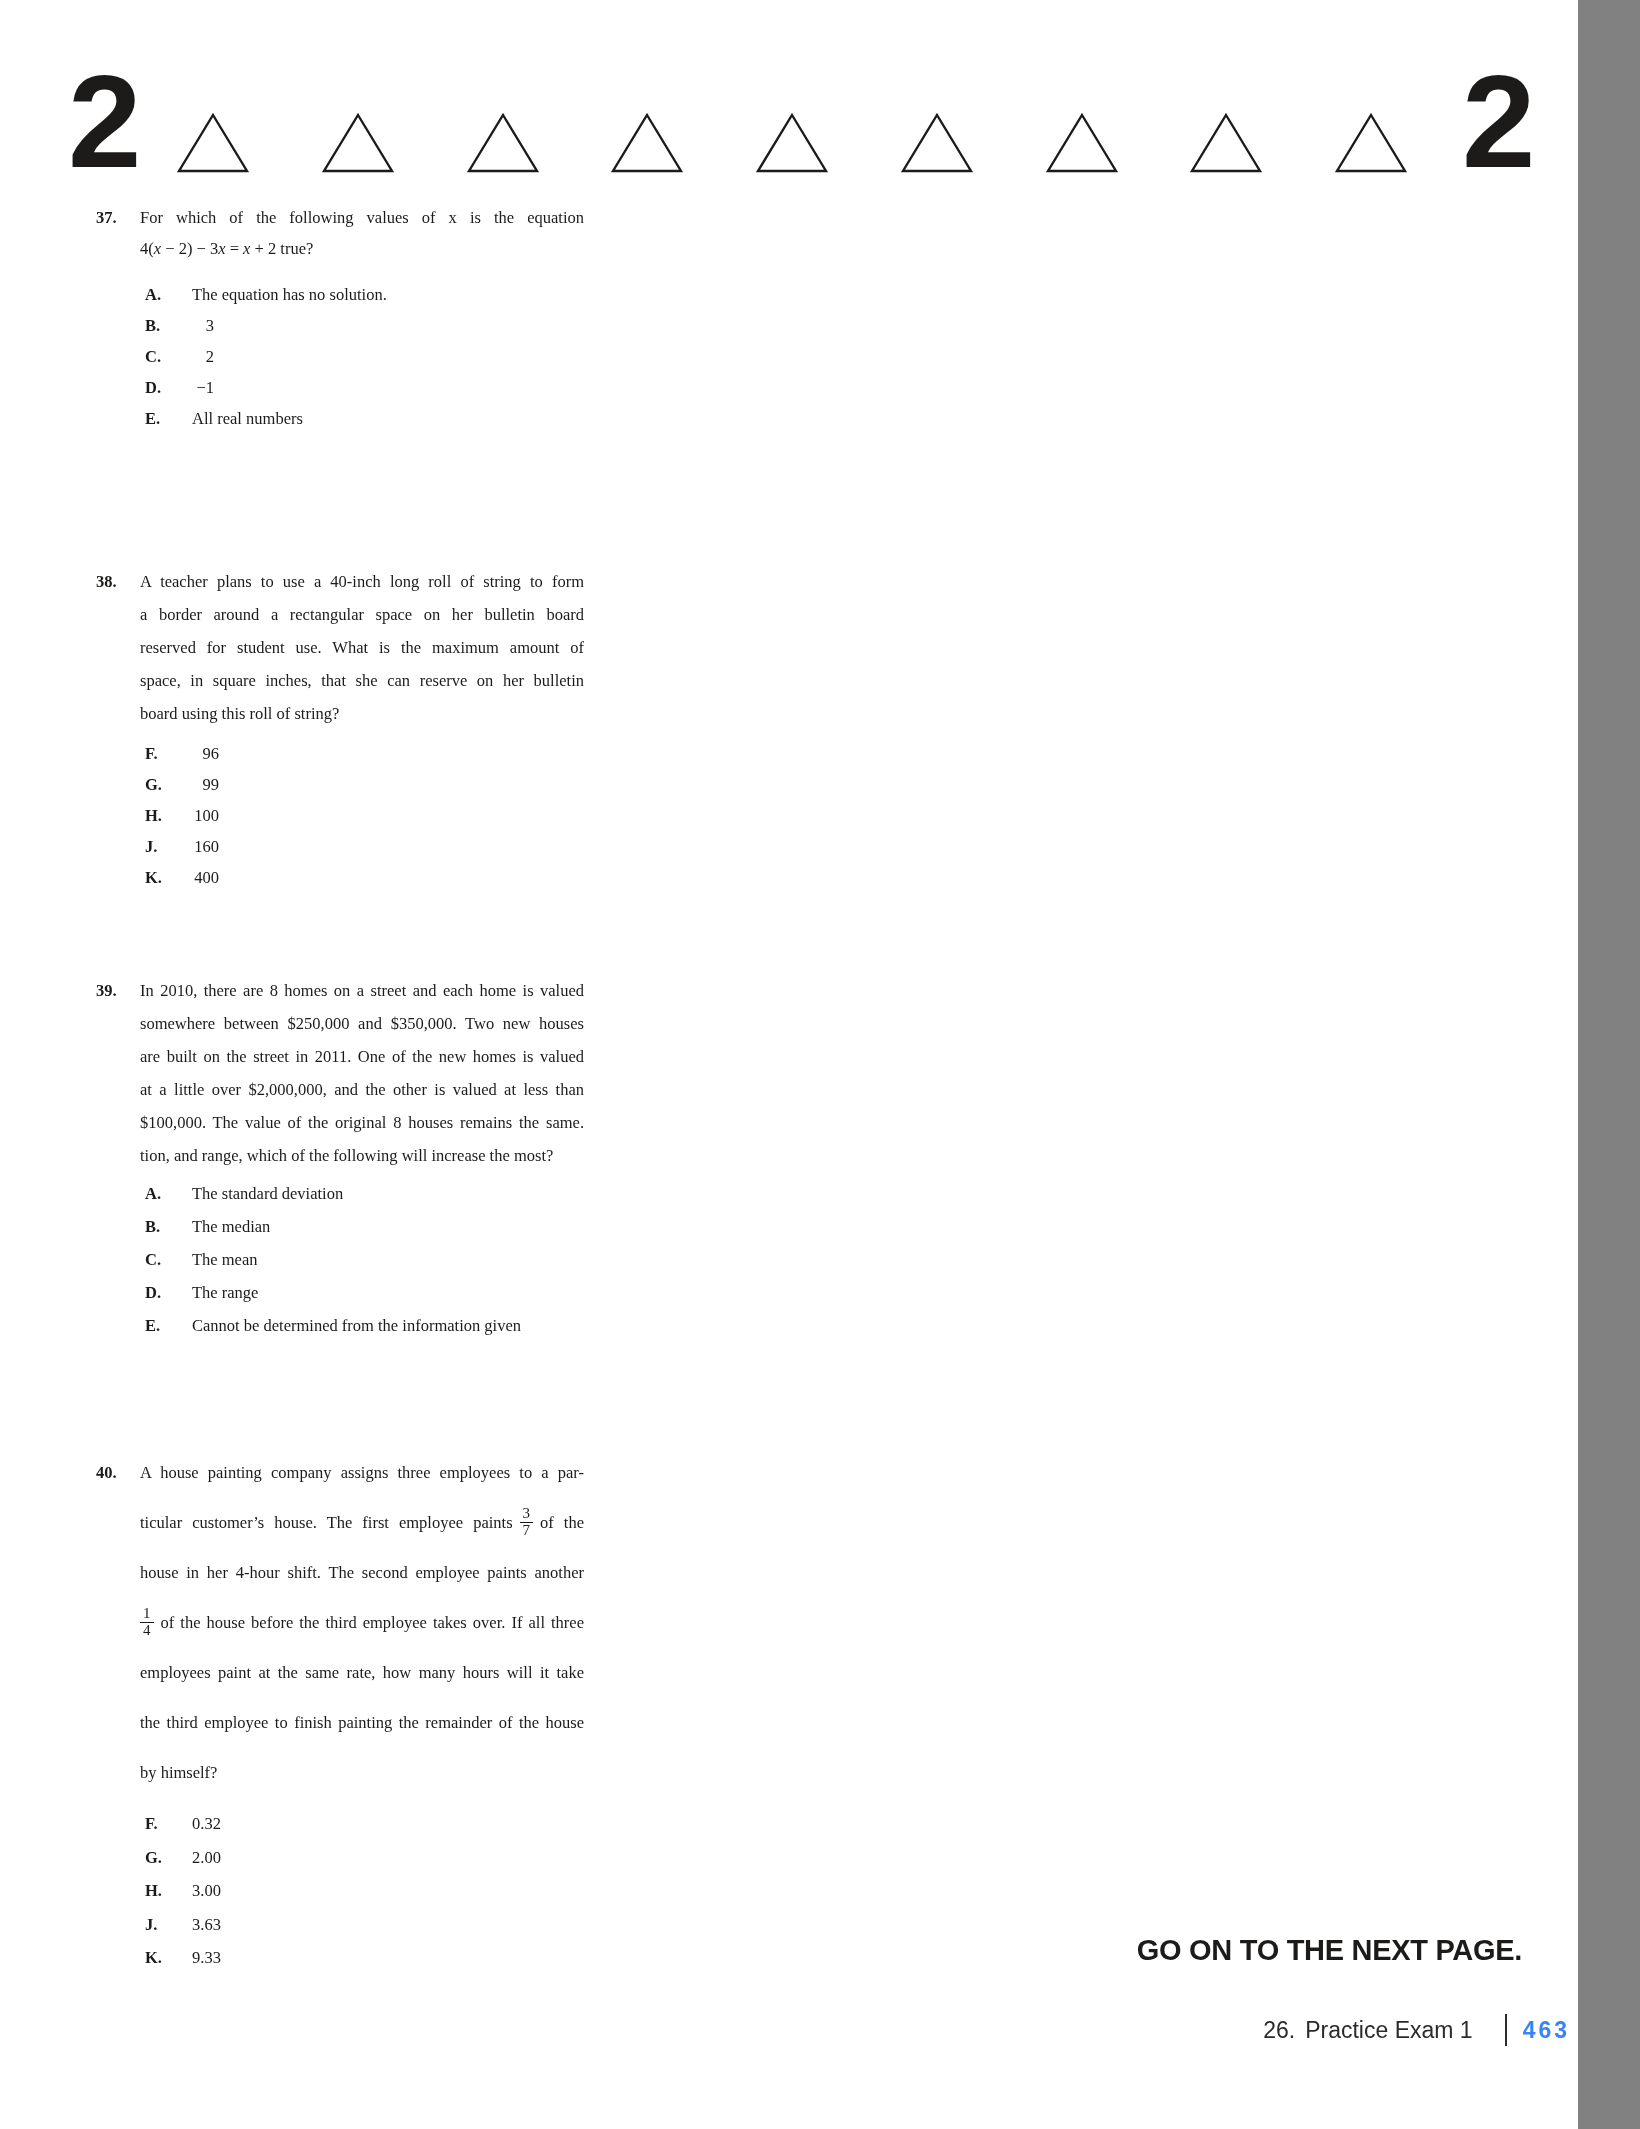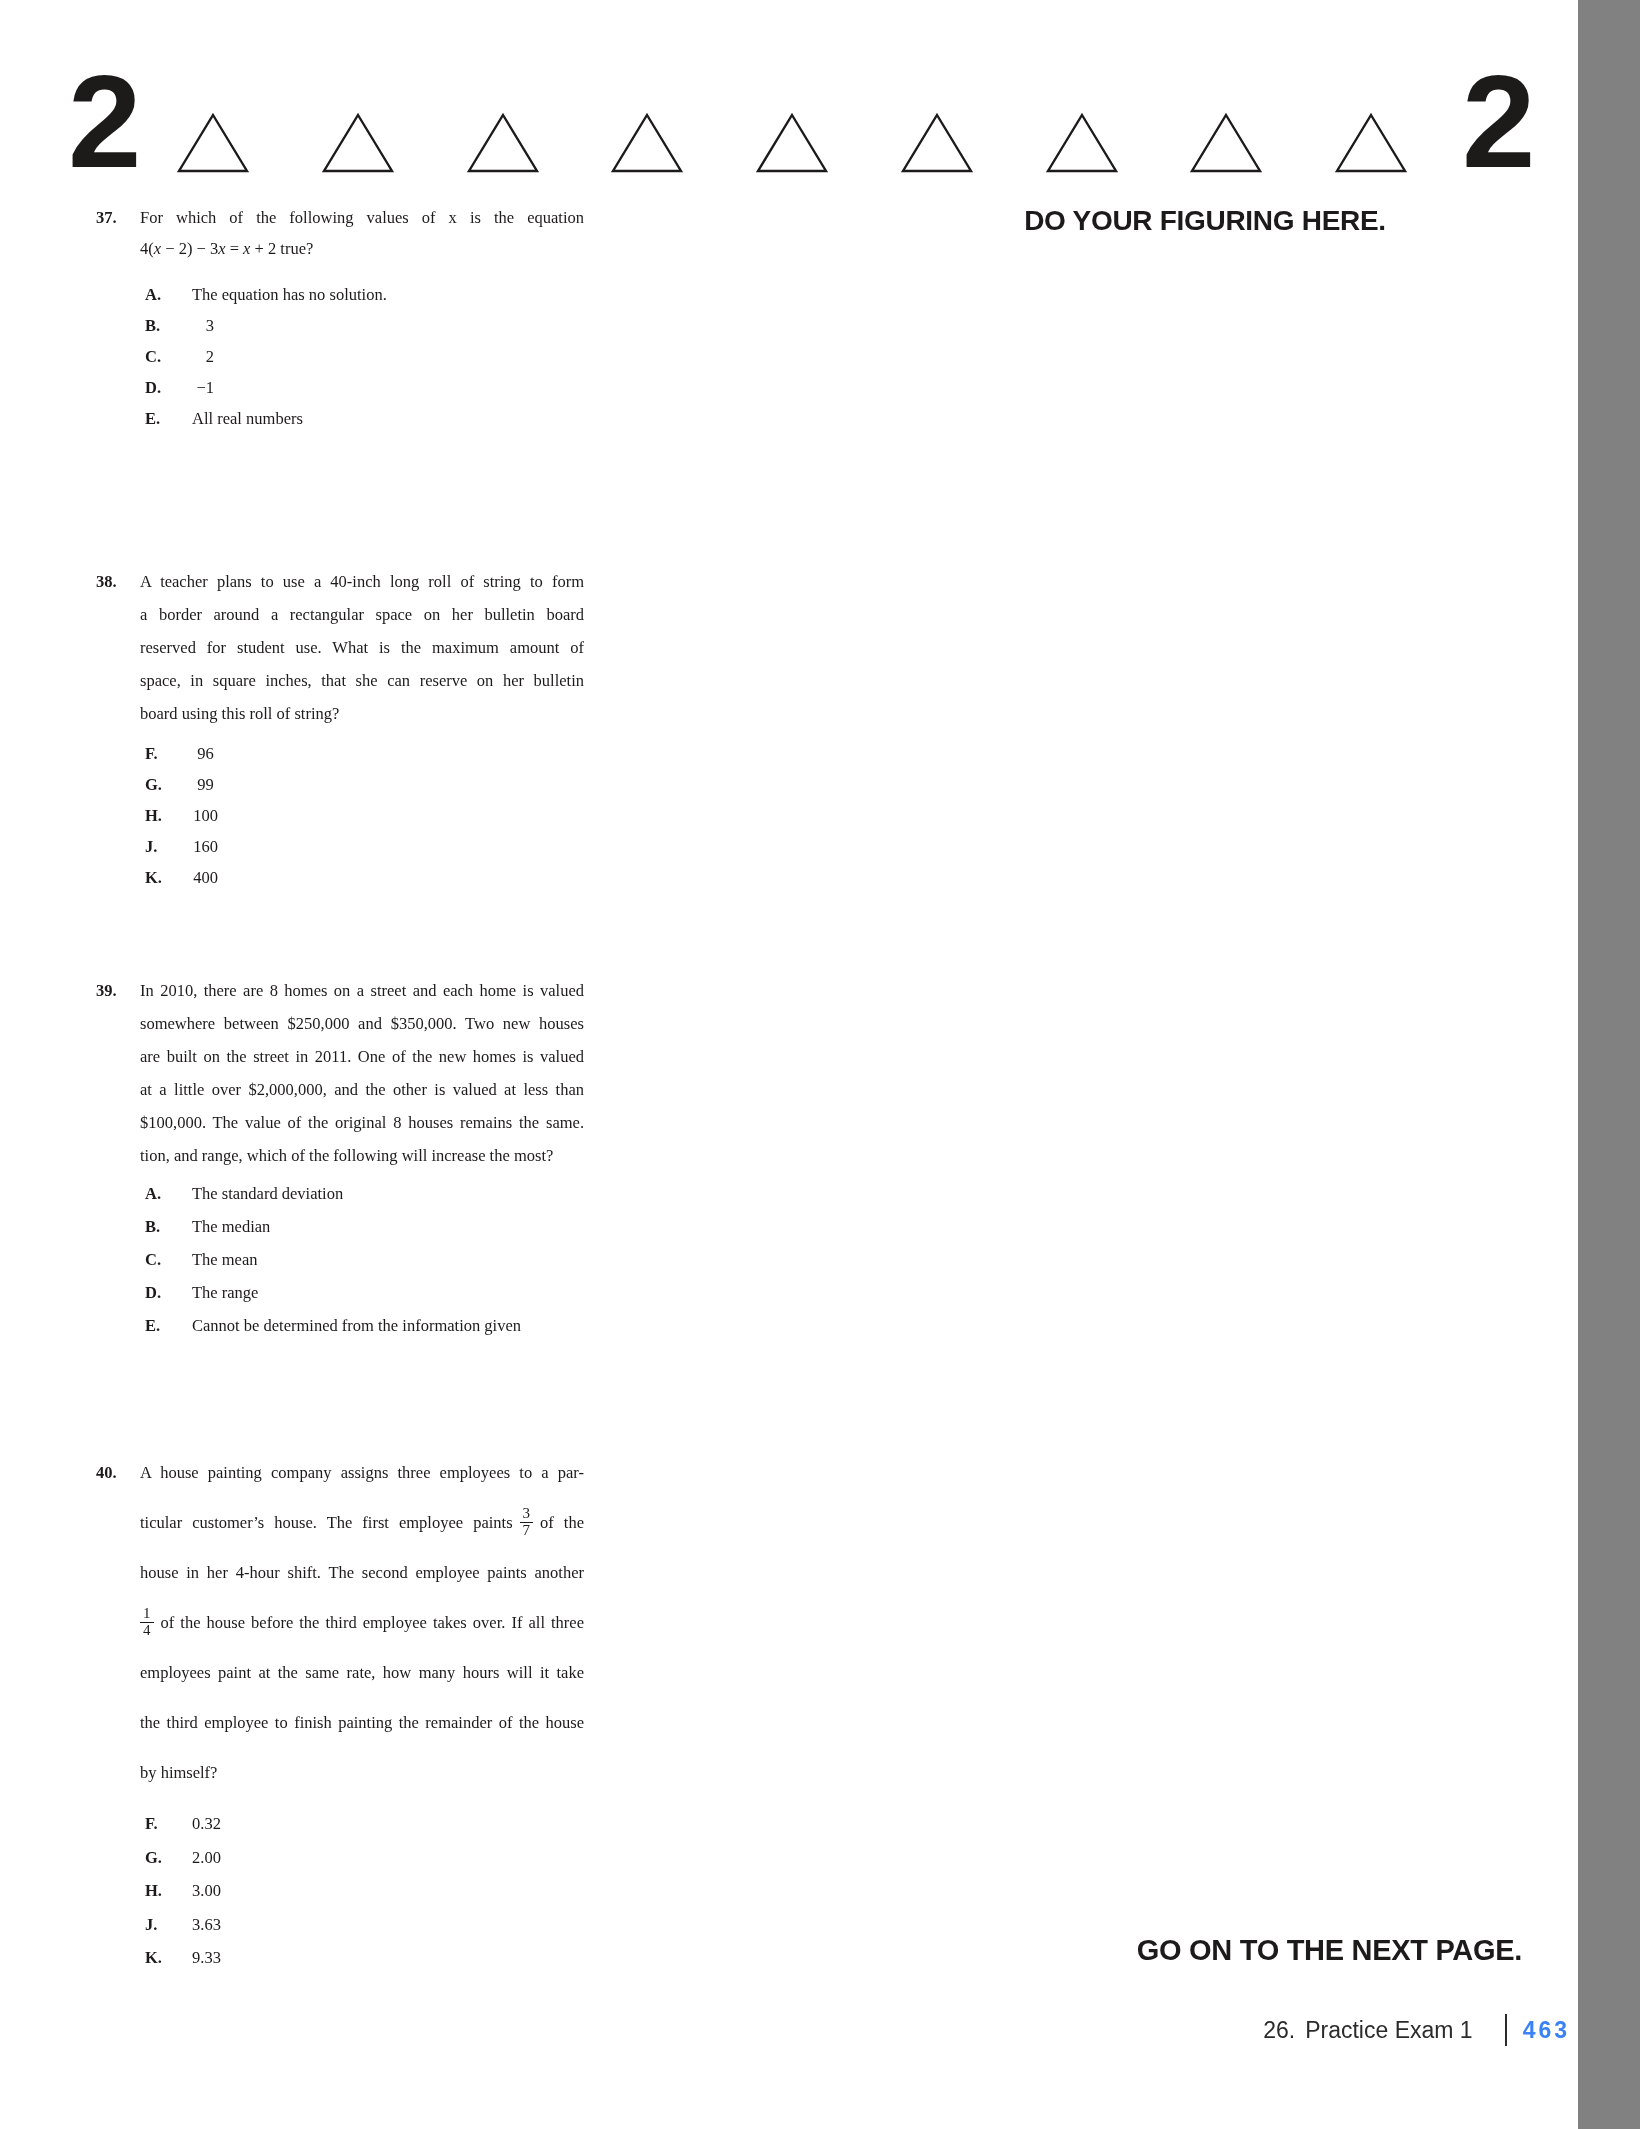--- a/index.html
+++ b/index.html
@@ -59,21 +59,21 @@
   #q38 .choices { margin-top:8px;  line-height:31px; }
   #q39 .choices { margin-top:5px;  line-height:33px; }
   #q40 .choices { margin-top:9px;  line-height:33.5px; }
   .choice { display:flex; }
   .c-letter {
     flex:0 0 52px; box-sizing:border-box; padding-left:5px;
     font-weight:bold;
   }
   .c-text { flex:1 1 auto; }
   .val2 { display:inline-block; min-width:22px; text-align:right; }
-  .val3 { display:inline-block; min-width:27px; text-align:center; }
+  .val3 { display:inline-block; min-width:27px; text-align:right; }
   .it { font-style:italic; }
   .frac {
     display:inline-block; vertical-align:middle;
     text-align:center; font-size:15px; line-height:1.05;
     margin:0 7px; position:relative; top:-2px;
   }
   .frac .fr-num { display:block; padding:0 3px; border-bottom:1.4px solid #1d1b1a; }
   .frac .fr-den { display:block; padding:0 3px; }
   .go-on {
     position:absolute; left:800px; top:1934px; width:722px;
@@ -125,21 +125,20 @@
       </svg>
     <svg class="tri" viewBox="0 0 74 62">
         <path d="M37 3 L71 59 L3 59 Z" fill="none" stroke="#1d1b1a" stroke-width="2.4"></path>
       </svg>
     <svg class="tri" viewBox="0 0 74 62">
         <path d="M37 3 L71 59 L3 59 Z" fill="none" stroke="#1d1b1a" stroke-width="2.4"></path>
       </svg>
   </div>
   <div class="big-num right">2</div>
 
-  <div class="figuring">DO YOUR FIGURING HERE.</div>
 
   <div class="question" id="q37" style="top:202px;">
     <div class="q-row">
       <div class="q-num">37.</div>
       <div class="q-body">
         <div class="jline">For which of the following values of x is the equation</div>
         <div class="jline last"><span>4(</span><span class="it">x</span><span> − 2) − 3</span><span class="it">x</span><span> = </span><span class="it">x</span><span> + 2 true?</span></div>
         <ul class="choices">
           <li class="choice">
               <span class="c-letter">A.</span>

